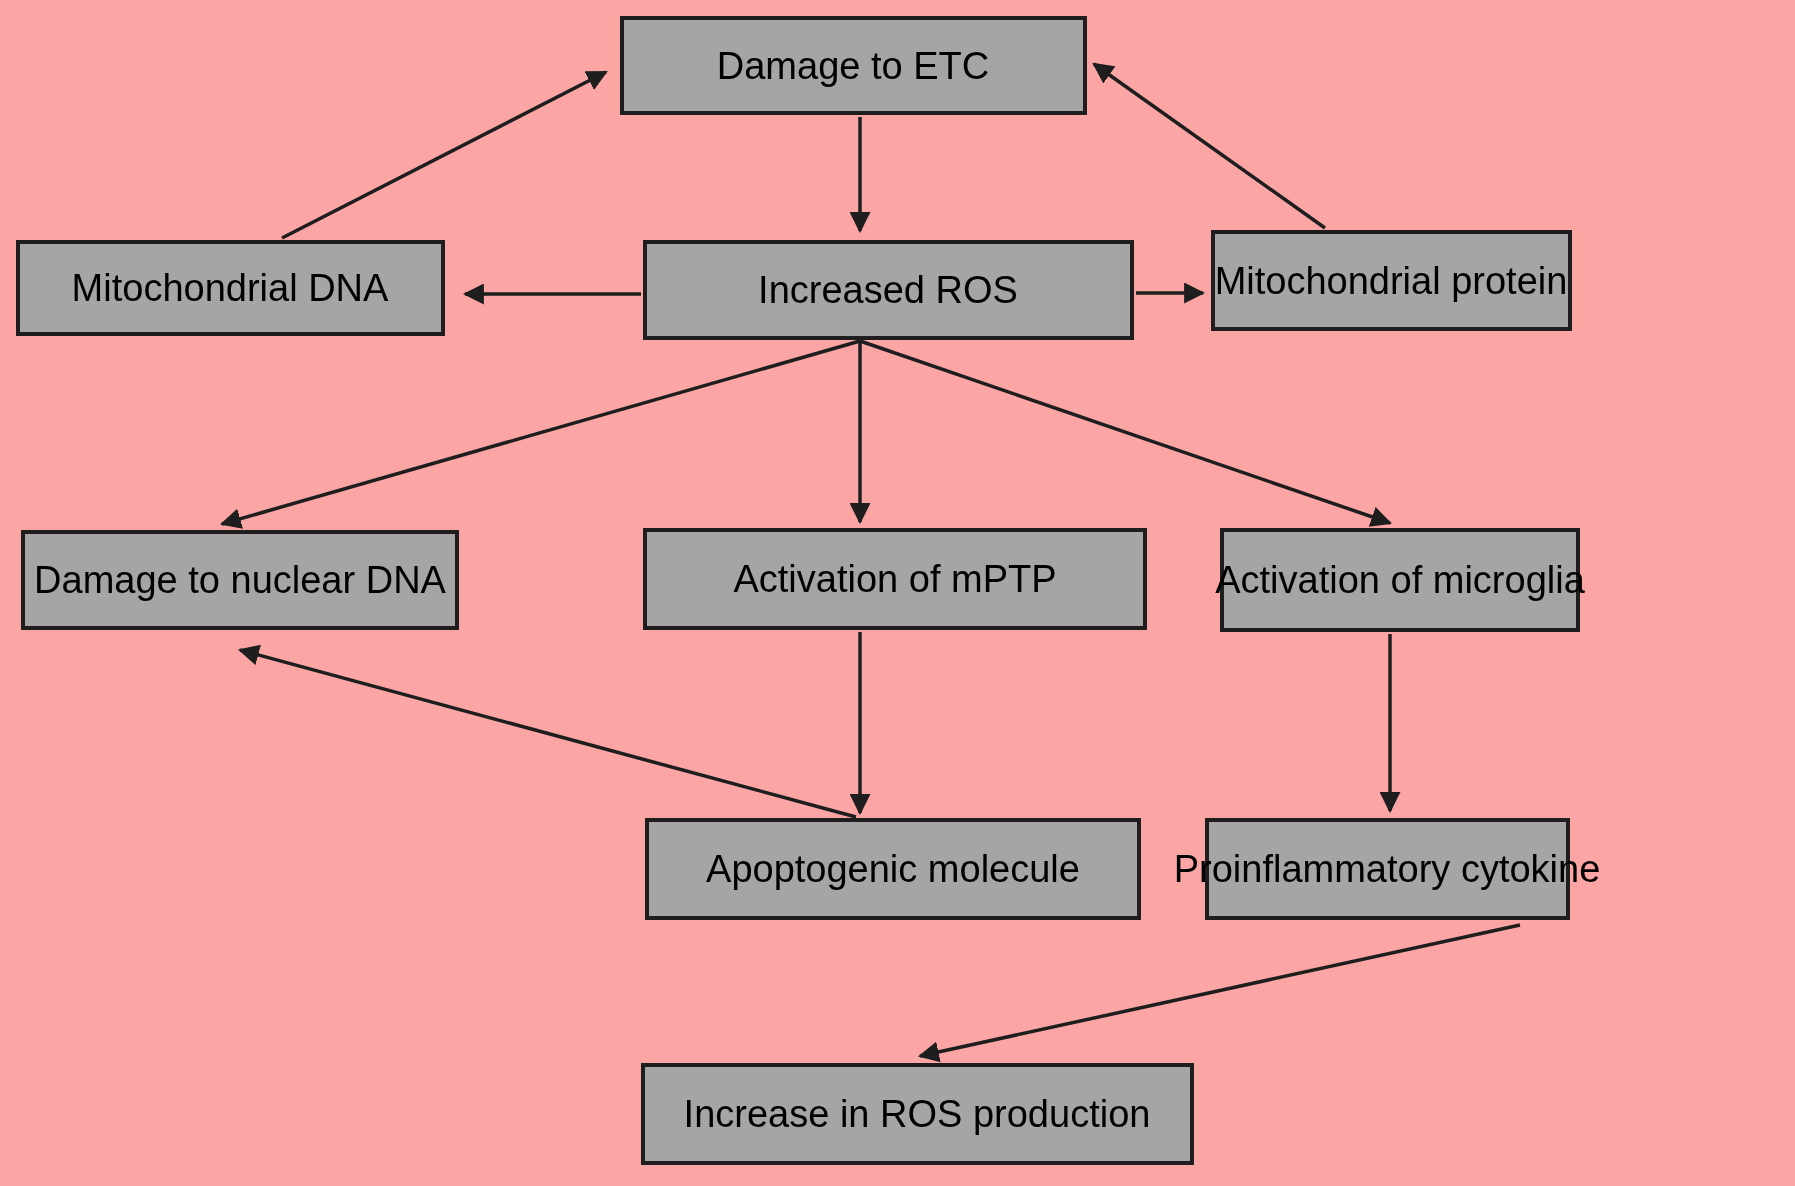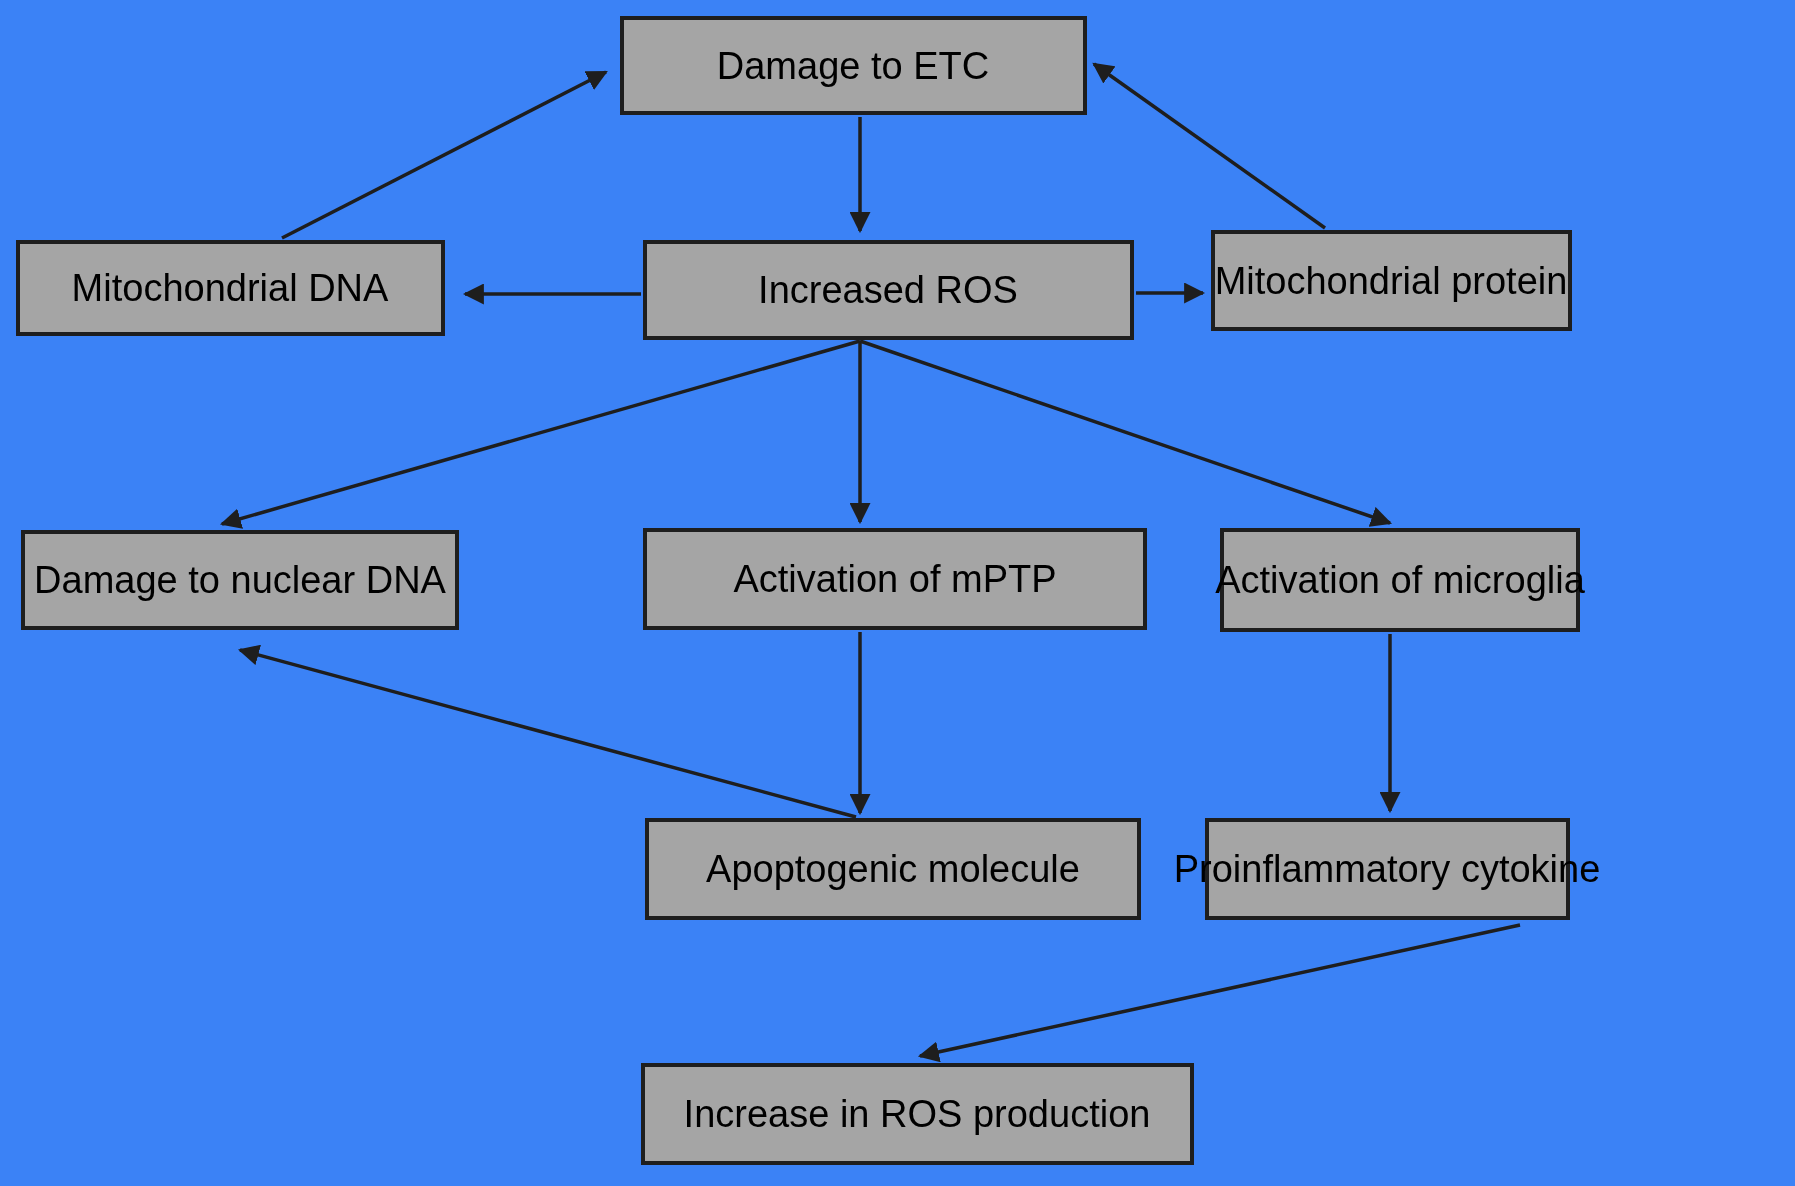--- a/index.html
+++ b/index.html
@@ -4,21 +4,21 @@
 <style>
   html, body {
     margin: 0;
     padding: 0;
     background: #ffffff;
   }
   .canvas {
     position: relative;
     width: 1795px;
     height: 1186px;
-    background: #3b82f6;
+    background: #fca5a5;
     overflow: hidden;
   }
   svg { display: block; }
   .node {
     fill: #a5a5a5;
     stroke: #1e1e1e;
     stroke-width: 4px;
   }
   .node-label {
     font-family: "Liberation Sans", sans-serif;

